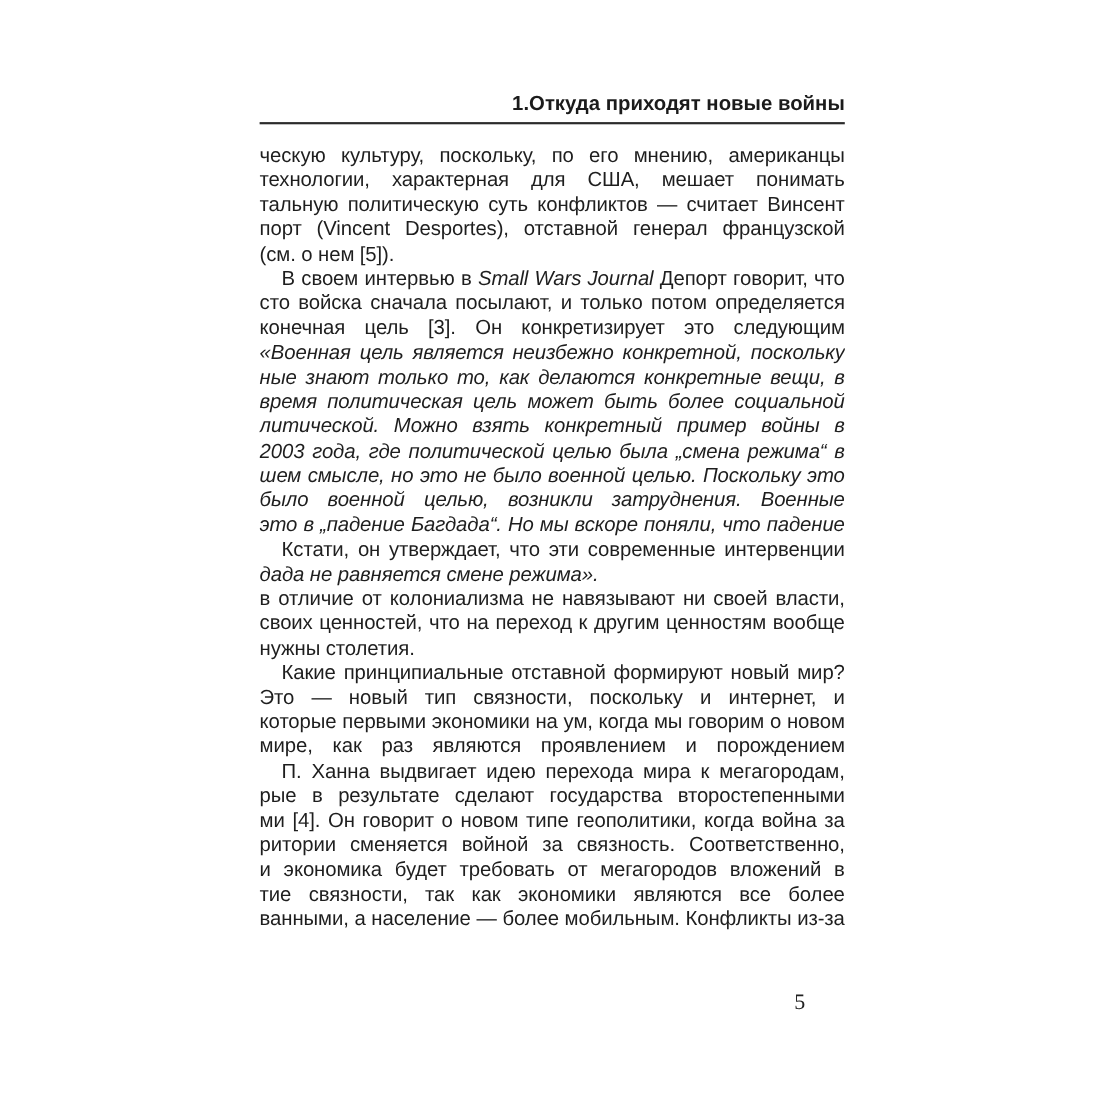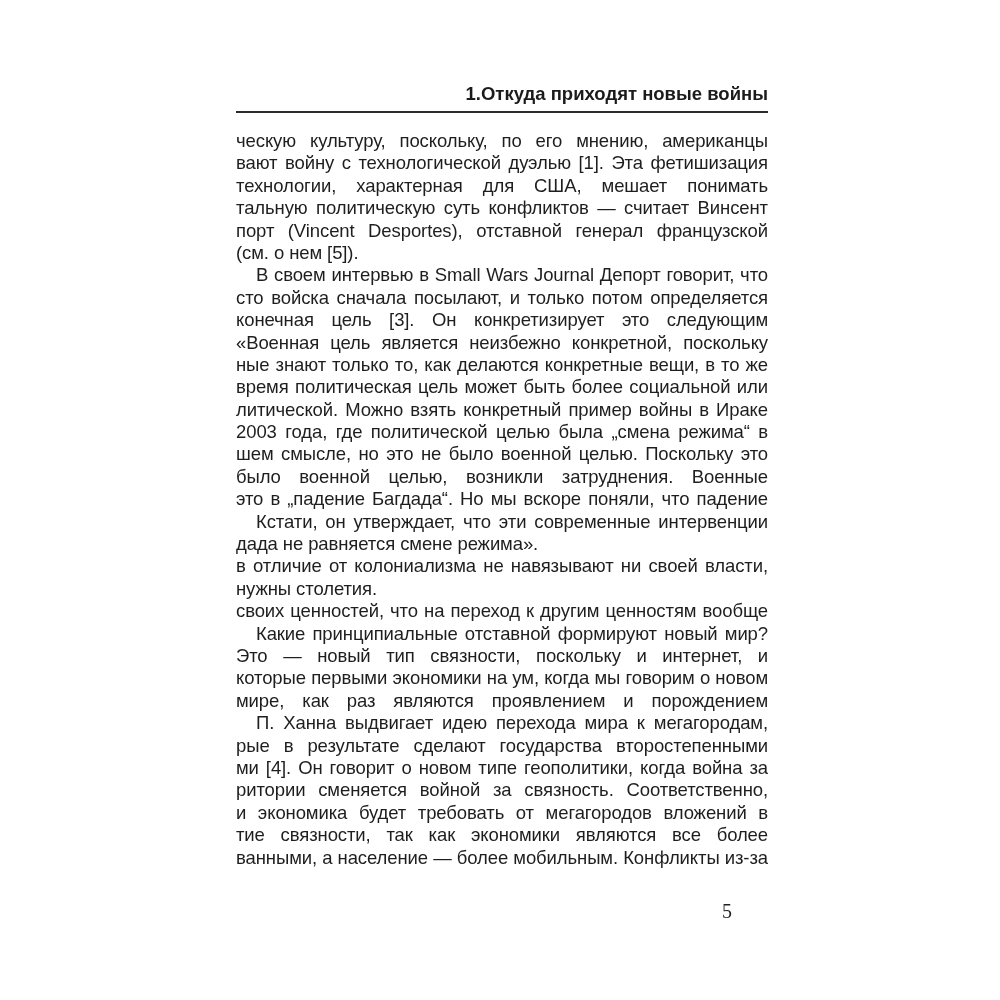--- a/index.html
+++ b/index.html
@@ -45,20 +45,21 @@
     overflow: hidden;
     white-space: normal;
   }
   .line.para-end {
     text-align-last: left;
   }
   .line.indent {
     text-indent: 20px;
   }
   .it {
+    font-style: italic;
   }
   .page-number {
     position: absolute;
     left: 236px;
     top: 900px;
     width: 532px;
     box-sizing: border-box;
     padding-right: 36px;
     text-align: right;
     font-family: "Liberation Serif", serif;
@@ -69,41 +70,40 @@
 </head>
 <body>
 
 <div class="page">
   <div class="running-head">
     <span>1.Откуда приходят новые войны</span>
   </div>
 
   <div class="body-text">
       <div class="line"><span>ческую культуру, поскольку, по его мнению, американцы смеши-</span></div>
-      <div class="line"><span>вают войну с технологической дуэлью [1]. Эта фетишизация</span></div>
       <div class="line"><span>технологии, характерная для США, мешает понимать фундамен-</span></div>
       <div class="line"><span>тальную политическую суть конфликтов — считает Винсент Де-</span></div>
       <div class="line"><span>порт (Vincent Desportes), отставной генерал французской армии,</span></div>
       <div class="line para-end"><span>(см. о нем [5]).</span></div>
       <div class="line indent"><span>В своем интервью в </span><span class="it">Small Wars Journal</span><span> Депорт говорит, что ча-</span></div>
       <div class="line"><span>сто войска сначала посылают, и только потом определяется их</span></div>
       <div class="line"><span>конечная цель [3]. Он конкретизирует это следующим способом:</span></div>
       <div class="line"><span class="it">«Военная цель является неизбежно конкретной, поскольку воен-</span></div>
       <div class="line"><span class="it">ные знают только то, как делаются конкретные вещи, в то же</span></div>
       <div class="line"><span class="it">время политическая цель может быть более социальной или по-</span></div>
       <div class="line"><span class="it">литической. Можно взять конкретный пример войны в Ираке</span></div>
       <div class="line"><span class="it">2003 года, где политической целью была „смена режима“ в хоро-</span></div>
       <div class="line"><span class="it">шем смысле, но это не было военной целью. Поскольку это не</span></div>
       <div class="line"><span class="it">было военной целью, возникли затруднения. Военные перевели</span></div>
       <div class="line"><span class="it">это в „падение Багдада“. Но мы вскоре поняли, что падение Баг-</span></div>
       <div class="line indent"><span>Кстати, он утверждает, что эти современные интервенции</span></div>
       <div class="line para-end"><span class="it">дада не равняется смене режима».</span></div>
       <div class="line"><span>в отличие от колониализма не навязывают ни своей власти, ни</span></div>
+      <div class="line"><span>своих ценностей, что на переход к другим ценностям вообще</span></div>
       <div class="line para-end"><span>нужны столетия.</span></div>
-      <div class="line"><span>своих ценностей, что на переход к другим ценностям вообще</span></div>
       <div class="line indent"><span>Какие принципиальные отставной формируют новый мир?</span></div>
       <div class="line"><span>Это — новый тип связности, поскольку и интернет, и соцмедиа,</span></div>
       <div class="line"><span>которые первыми экономики на ум, когда мы говорим о новом</span></div>
       <div class="line para-end"><span>мире, как раз являются проявлением и порождением связности.</span></div>
       <div class="line indent"><span>П. Ханна выдвигает идею перехода мира к мегагородам, кото-</span></div>
       <div class="line"><span>рые в результате сделают государства второстепенными игрока-</span></div>
       <div class="line"><span>ми [4]. Он говорит о новом типе геополитики, когда война за тер-</span></div>
       <div class="line"><span>ритории сменяется войной за связность. Соответственно,</span></div>
       <div class="line"><span>и экономика будет требовать от мегагородов вложений в разви-</span></div>
       <div class="line"><span>тие связности, так как экономики являются все более интегриро-</span></div>

